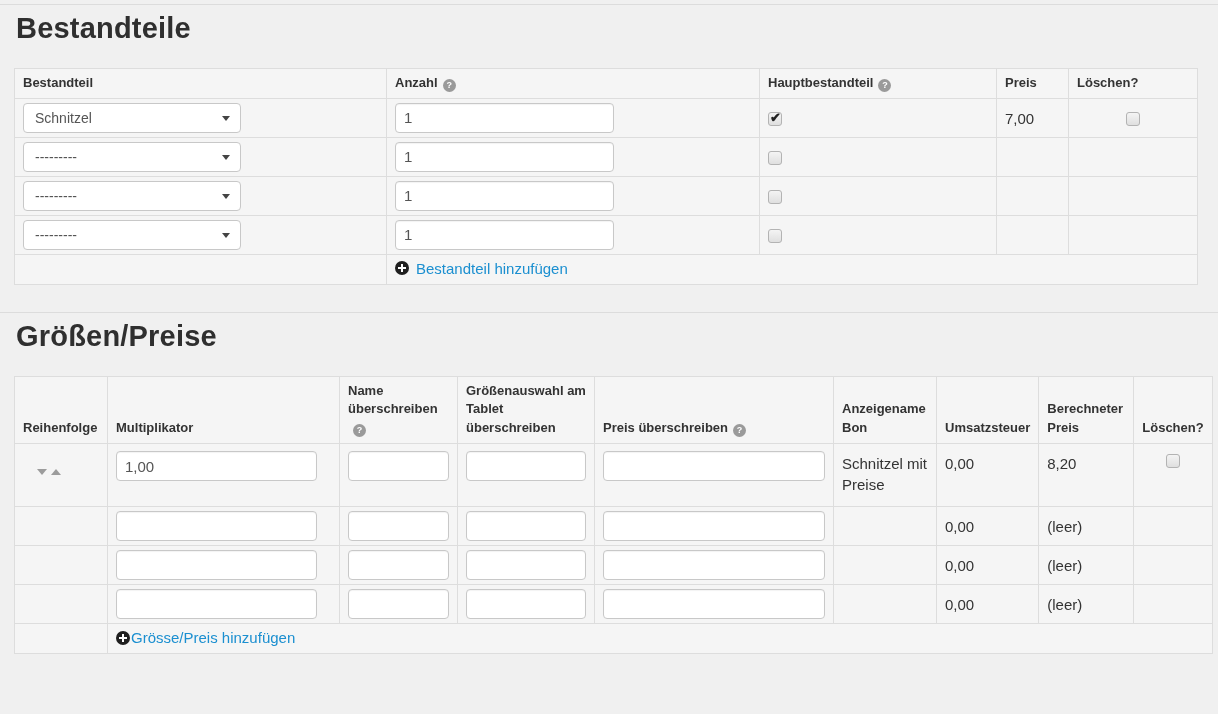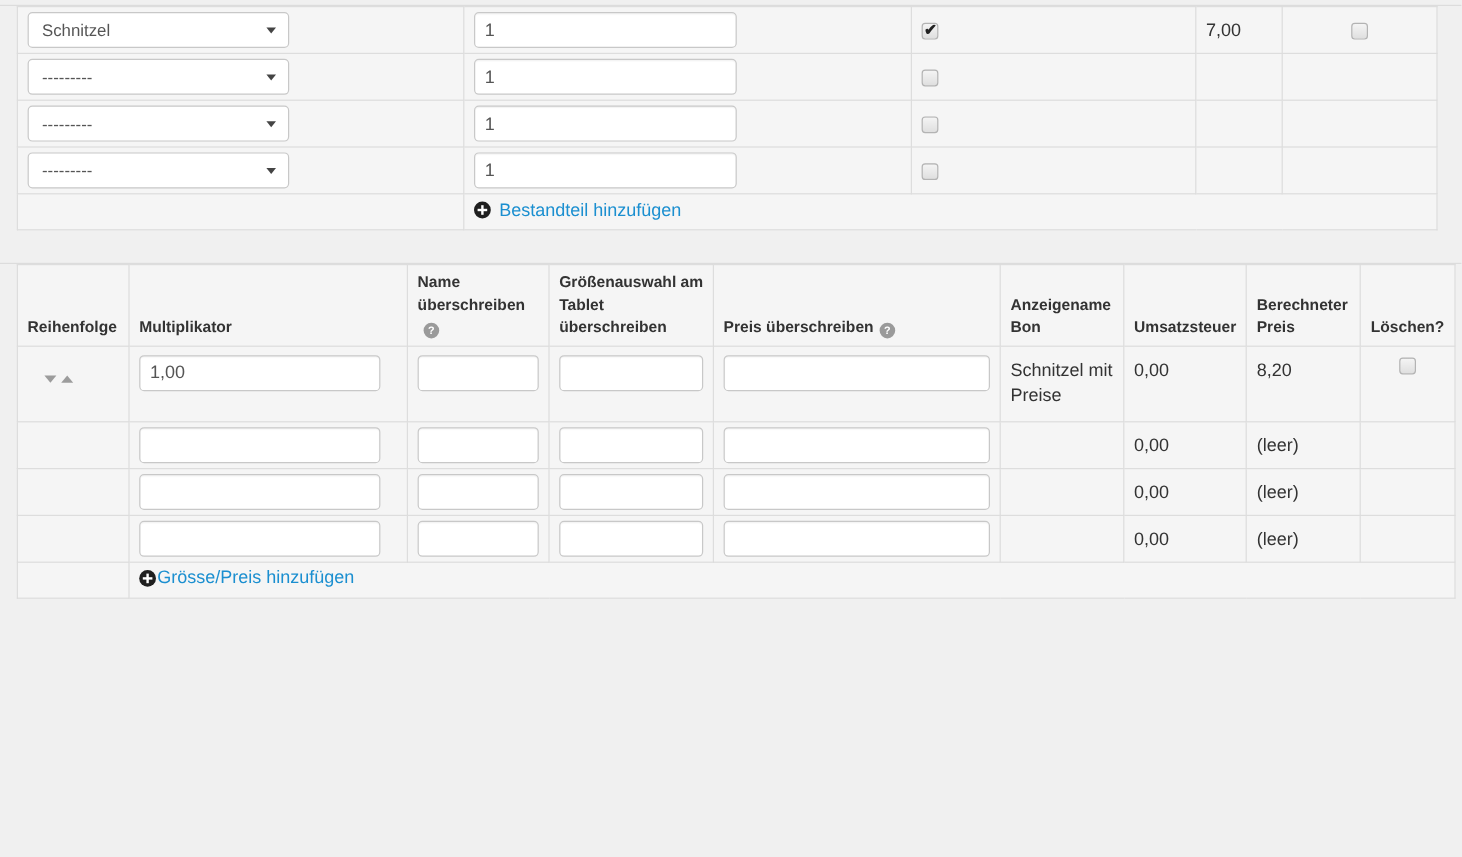--- a/index.html
+++ b/index.html
@@ -57,30 +57,38 @@
   
   .reorder-cell{vertical-align:top;padding-top:17px;padding-left:22px;}
   .tri{display:inline-block;width:0;height:0;cursor:pointer;}
   .tri-down{border-left:5px solid transparent;border-right:5px solid transparent;border-top:6px solid #9c9c9c;margin-right:4px;}
   .tri-up{border-left:5px solid transparent;border-right:5px solid transparent;border-bottom:6px solid #9c9c9c;}
 </style>
 </head>
 <body>
 
 <div class="section sec1">
+  <h1>Bestandteile</h1>
 
   <table>
     <colgroup>
       <col style="width:372px">
         <col style="width:373px">
         <col style="width:237px">
       <col style="width:72px">
         <col style="width:129px">
     </colgroup>
     <tbody>
+        <tr class="t1-head">
+      <th><span>Bestandteil</span></th>
+      <th><span>Anzahl</span><span class="help-icon"></span></th>
+      <th><span>Hauptbestandteil</span><span class="help-icon"></span></th>
+      <th><span>Preis</span></th>
+      <th><span>Löschen?</span></th>
+    </tr>
 
     <tr class="t1-row">
       <td>
             <div class="selectbox">
               <span>Schnitzel</span>
               <span class="sel-arrow"></span>
             </div>
           </td>
       <td><input class="txt w-anz" value="1" style=""></td>
       <td><input type="checkbox" checked="" style=""></td>
@@ -131,20 +139,21 @@
           <span class="add-icon gap"></span>
           <span>Bestandteil hinzufügen</span>
         </a>
       </td>
     </tr>
   </tbody>
     </table>
 </div>
 
 <div class="section sec2">
+  <h1>Größen/Preise</h1>
 
   <table>
     <colgroup>
       <col style="width:93px">
         <col style="width:232px">
         <col style="width:113px">
         <col style="width:131px">
       <col style="width:235px">
         <col style="width:103px">
         <col style="width:102px">

